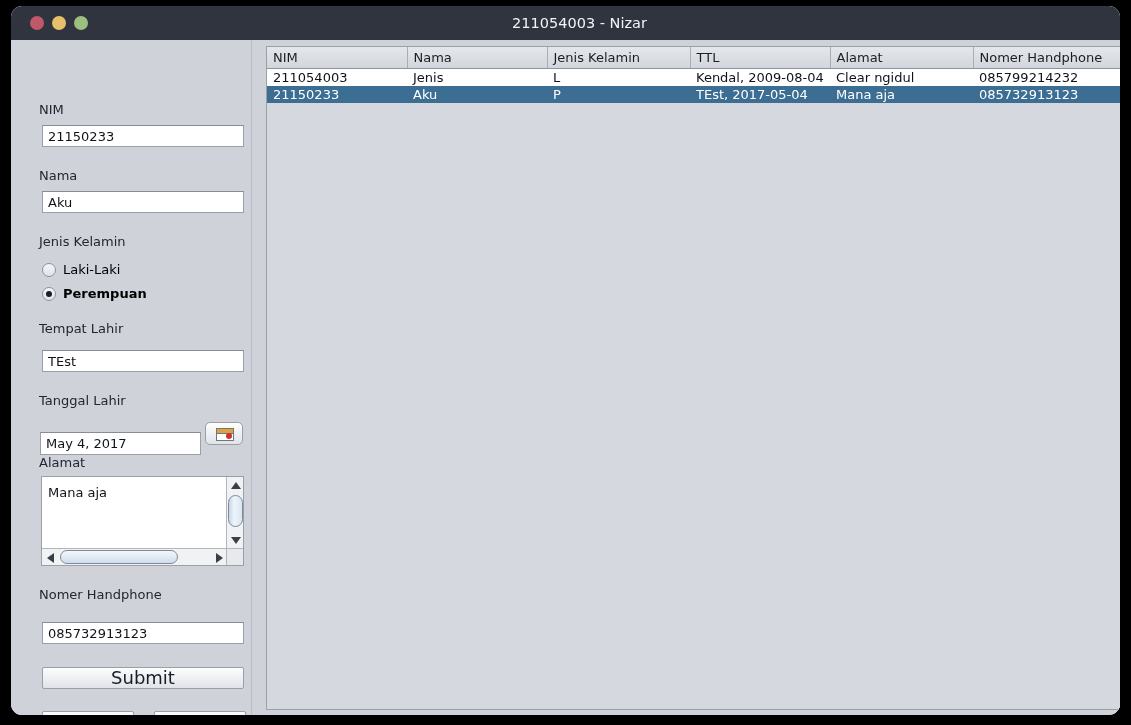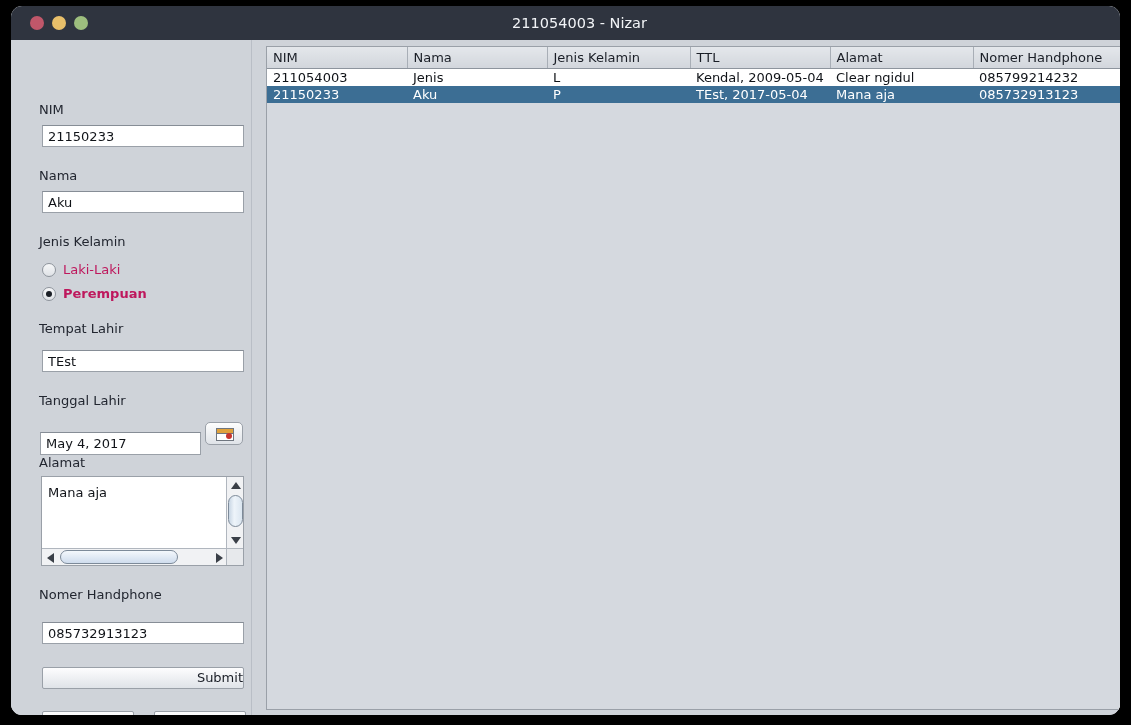--- a/index.html
+++ b/index.html
@@ -101,21 +101,21 @@
   .radio-mark.checked::after {
     content: "";
     position: absolute;
     left: 3px; top: 3px;
     width: 6px; height: 6px;
     border-radius: 50%;
     background: #1b1f26;
   }
   .radio-label {
     position: absolute; left: 21px; top: 0;
-    font-size: 13px; color: #be185d;
+    font-size: 13px; color: #000000;
     line-height: 16px; white-space: nowrap;
   }
 
   
   #date-btn {
     position: absolute;
     left: 194px; top: 382px;
     width: 38px; height: 23px;
     border-radius: 5px;
     border: 1px solid #9aa0a8;
@@ -228,23 +228,23 @@
     background: linear-gradient(#f4f8fc, #cfdced);
     border: 1px solid #7d8a99;
   }
 
   
   .btn {
     position: absolute;
     border: 1px solid #9aa0a8;
     border-radius: 2px;
     background: linear-gradient(#fdfdfe, #dfe3e8);
-    font-size: 13px;
+    font-size: 18px;
     color: #1a1e26;
-    text-align: right;
+    text-align: center;
     font-family: "DejaVu Sans", sans-serif;
     cursor: default;
   }
   #btn-submit { left: 31px; top: 627px; width: 202px; height: 22px; line-height: 20px; }
   #btn-clear  { left: 31px; top: 671px; width: 92px; height: 24px; line-height: 22px; }
   #btn-delete { left: 143px; top: 671px; width: 92px; height: 24px; line-height: 22px; }
 
   
   #table-wrap {
     position: absolute;
@@ -383,21 +383,21 @@
               <th>TTL</th>
               <th>Alamat</th>
               <th>Nomer Handphone</th>
             </tr>
           </thead>
           <tbody>
             <tr>
               <td>211054003</td>
               <td>Jenis</td>
               <td>L</td>
-              <td>Kendal, 2009-05-04</td>
+              <td>Kendal, 2009-08-04</td>
               <td>Clear ngidul</td>
               <td>085799214232</td>
             </tr>
             <tr class="selected">
               <td>21150233</td>
               <td>Aku</td>
               <td>P</td>
               <td>TEst, 2017-05-04</td>
               <td>Mana aja</td>
               <td>085732913123</td>

